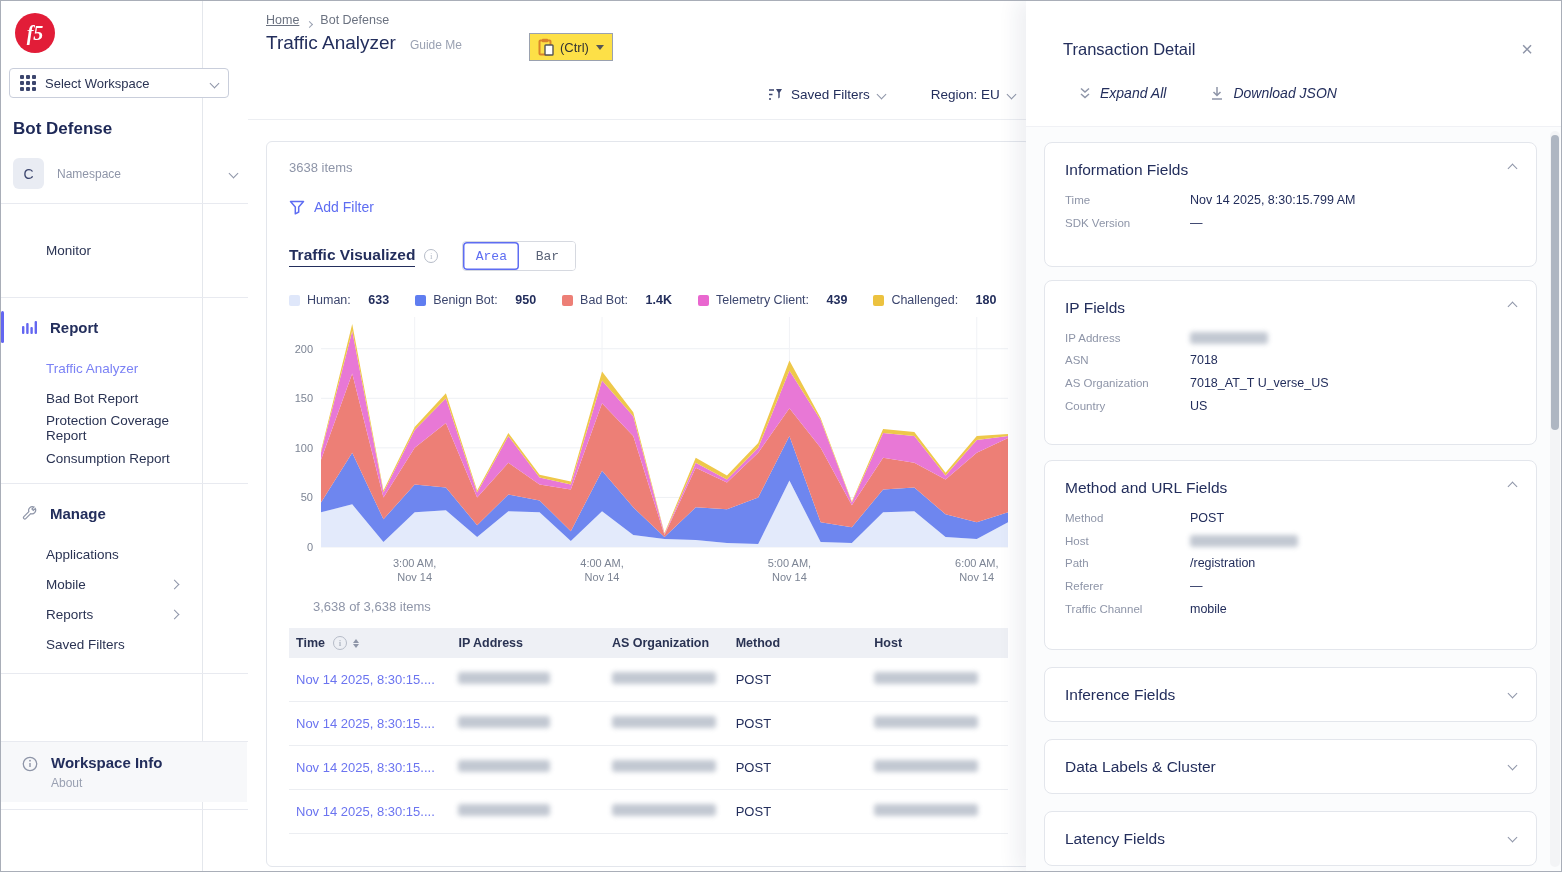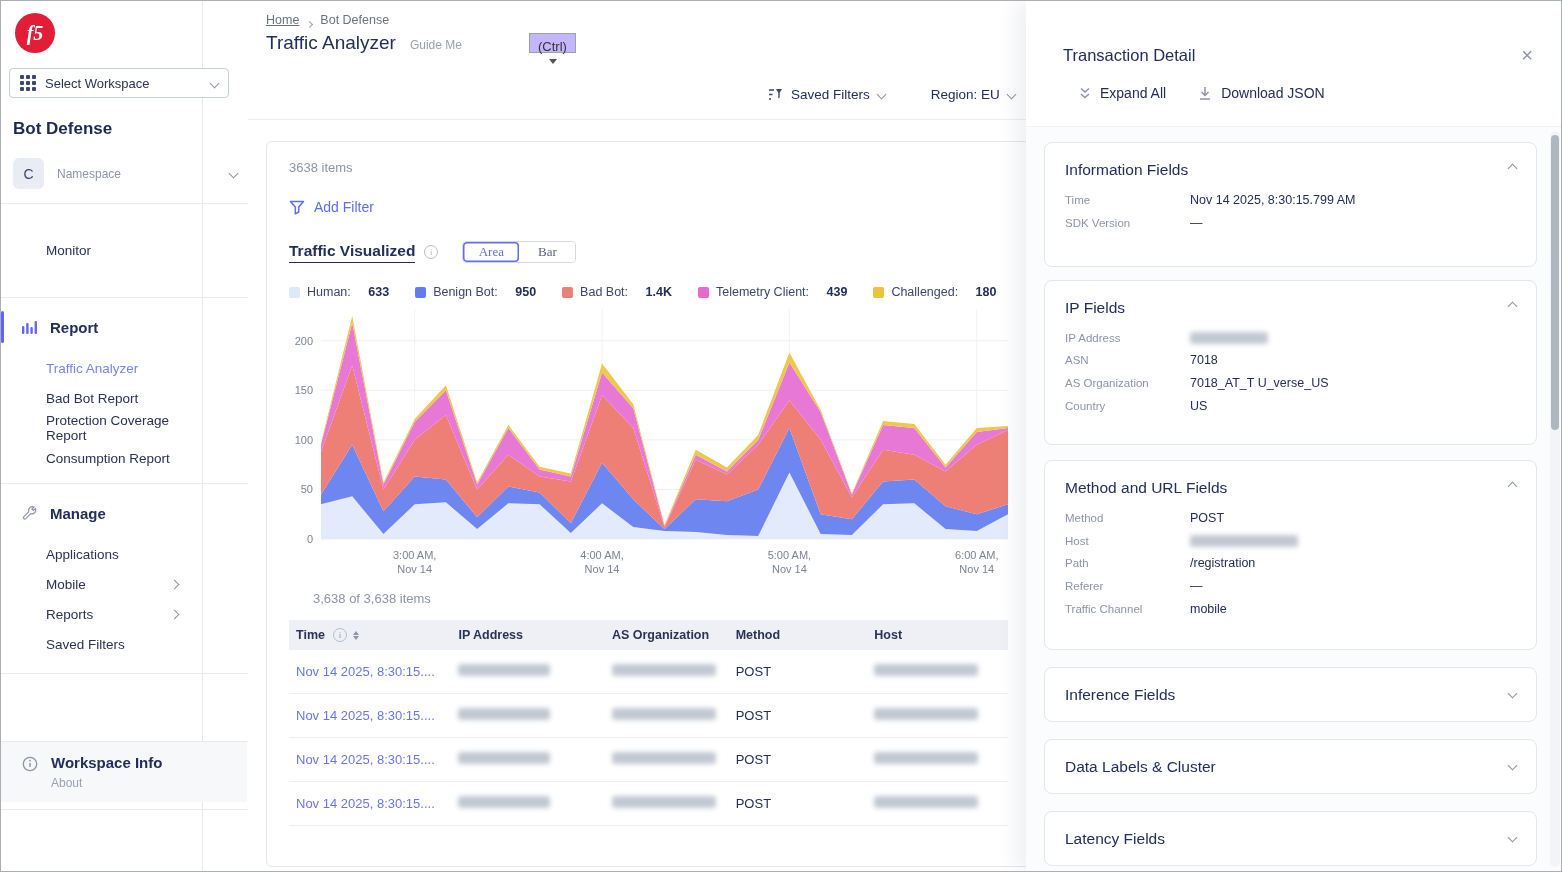--- a/index.html
+++ b/index.html
@@ -33,36 +33,36 @@
   .icon-svg { flex:0 0 auto; }
 
   
   .main { position:absolute; left:247px; top:0; right:0; height:100%; background:#fff; }
   .breadcrumb { position:absolute; left:18px; top:12px; font-size:12.5px; color:#6b7280; display:flex; align-items:flex-end; gap:8px; }
   .breadcrumb .home { text-decoration:underline; cursor:pointer; }
   .crumb-sep { width:5px; height:5px; border-right:1.4px solid #9aa1b2; border-bottom:1.4px solid #9aa1b2; transform:rotate(-45deg); }
   .page-title-row { position:absolute; left:18px; top:31px; display:flex; align-items:baseline; gap:14px; }
   .page-title { font-size:19px; font-weight:500; color:#232e5c; }
   .guide-me { font-size:12px; color:#9aa1b2; cursor:pointer; }
-  .paste-btn { position:absolute; left:281px; top:32px; height:20px; border:1px solid #9aa1af; background:#c4b5fd; display:flex; align-items:center; gap:5px; padding:0 8px; font-size:13px; color:#333; cursor:pointer;flex-direction:column; }
+  .paste-btn { position:absolute; left:281px; top:32px; height:28px; border:1px solid #9aa1af; background:#fde047; display:flex; align-items:center; gap:5px; padding:0 8px; font-size:13px; color:#333; cursor:pointer; }
   .paste-caret { width:0; height:0; border-left:4px solid transparent; border-right:4px solid transparent; border-top:5px solid #555; margin-left:2px; }
   .filter-bar { position:absolute; left:520px; top:86px; display:flex; align-items:center; gap:46px; }
   .fb-item { display:flex; align-items:center; gap:8px; font-size:13.5px; color:#232e5c; cursor:pointer; }
   .header-rule { position:absolute; left:0; right:0; top:118px; height:1px; background:#eceef2; }
 
   
   .card { position:absolute; left:18px; top:140px; width:765px; height:726px; border:1px solid #e3e6ec; border-radius:6px; background:#fff; overflow:hidden; }
   .card-inner { padding:18px 22px 0 22px; }
   .items-count { font-size:13px; color:#8e95a8; }
   .add-filter { margin-top:24px; display:flex; align-items:center; gap:9px; color:#5e6df2; font-size:14px; cursor:pointer; }
   .sec-head { margin-top:26px; display:flex; align-items:center; }
   .sec-title { font-size:15.5px; font-weight:bold; color:#232e5c; border-bottom:1.5px solid #232e5c; padding-bottom:2px; }
   .info-circ { width:14px; height:14px; border-radius:50%; border:1.2px solid #b6bcc8; color:#b6bcc8; font-size:9px; display:inline-flex; align-items:center; justify-content:center; margin-left:9px; font-family:"Liberation Serif", serif; }
   .seg { display:flex; margin-left:24px; border:1px solid #d6d9e0; border-radius:4px; overflow:hidden; }
-  .seg button { width:56px; height:20px; background:#fff; border:none; font-size:13px; color:#5b6478; cursor:pointer; font-family:Liberation Serif, serif; }
+  .seg button { width:56px; height:28px; background:#fff; border:none; font-size:13px; color:#5b6478; cursor:pointer; font-family:Liberation Mono, monospace; }
   .seg button.active { color:#5e6df2; box-shadow:inset 0 0 0 1.5px #5e6df2; border-radius:4px; }
   .legend { margin-top:22px; display:flex; align-items:center; gap:26px; font-size:12.5px; color:#3c466e; }
   .legend-item { display:flex; align-items:center; gap:7px; }
   .legend-item .swatch { width:11px; height:11px; border-radius:2px; }
   .legend-item b { color:#232e5c; }
   #traffic-chart { display:block; margin-top:8px; width:721px; height:278px; }
   .rows-summary { margin-top:6px; margin-left:24px; font-size:13px; color:#8e95a8; }
 
   
   .tbl { margin-top:14px; width:100%; }
@@ -72,24 +72,24 @@
   .c-ip{ width:155px; } .c-org{ width:125px; } .c-method{ width:140px; } .c-host{ width:135px; } .c-path{ flex:1; overflow:hidden; white-space:nowrap; }
   .time-link { color:#6b74f0; cursor:pointer; }
   .method-val { color:#232e5c; }
   .redacted { display:inline-block; height:12px; border-radius:3px; background:#c2c8d2; filter:blur(2.5px); }
   .sort-icon { display:inline-flex; flex-direction:column; gap:1px; }
   .sort-icon i { width:0; height:0; border-left:3.5px solid transparent; border-right:3.5px solid transparent; }
   .sort-icon .a-up { border-bottom:4px solid #8e95a8; } .sort-icon .a-dn { border-top:4px solid #8e95a8; }
 
   
   .panel { position:absolute; left:1025px; top:0; width:537px; height:100%; background:#fff; box-shadow:-10px 0 18px rgba(30,40,80,.07); }
-  .panel-title-row { position:absolute; left:37px; right:30px; top:44px; display:flex; align-items:center; }
+  .panel-title-row { position:absolute; left:37px; right:30px; top:38px; display:flex; align-items:center; }
   .panel-title { font-size:16.5px; color:#232e5c; font-weight:500; flex:1; }
   .panel-close { font-size:20px; color:#8e95a8; cursor:pointer; line-height:1; }
-  .panel-actions { position:absolute; left:53px; top:84px; display:flex; align-items:center; gap:32px; }
+  .panel-actions { position:absolute; left:53px; top:84px; display:flex; align-items:center; gap:44px;font-style:italic; }
   .panel-action { display:flex; align-items:center; gap:9px; font-size:14px; color:#232e5c; cursor:pointer; }
   .panel-body { position:absolute; left:0; right:0; top:125px; bottom:0; background:#fbfcfd; border-top:1px solid #f0f1f5; overflow:hidden; }
   .pcard { position:relative; margin:0 26px 0 18px; border:1px solid #e3e6ec; border-radius:8px; background:#fff; padding:18px 20px 14px 20px; }
   .pcard .pc-title { font-size:15.5px; color:#232e5c; font-weight:500; }
   .pcard .pc-chev { position:absolute; right:20px; top:22px; }
   .pc-fields { margin-top:14px; display:flex; flex-direction:column; gap:9px; }
   .pc-field { display:flex; font-size:12.5px; }
   .pc-field .lbl { width:125px; color:#8e95a8; font-size:11.5px; padding-top:1px; }
   .pc-field .val { color:#232e5c; }
   

